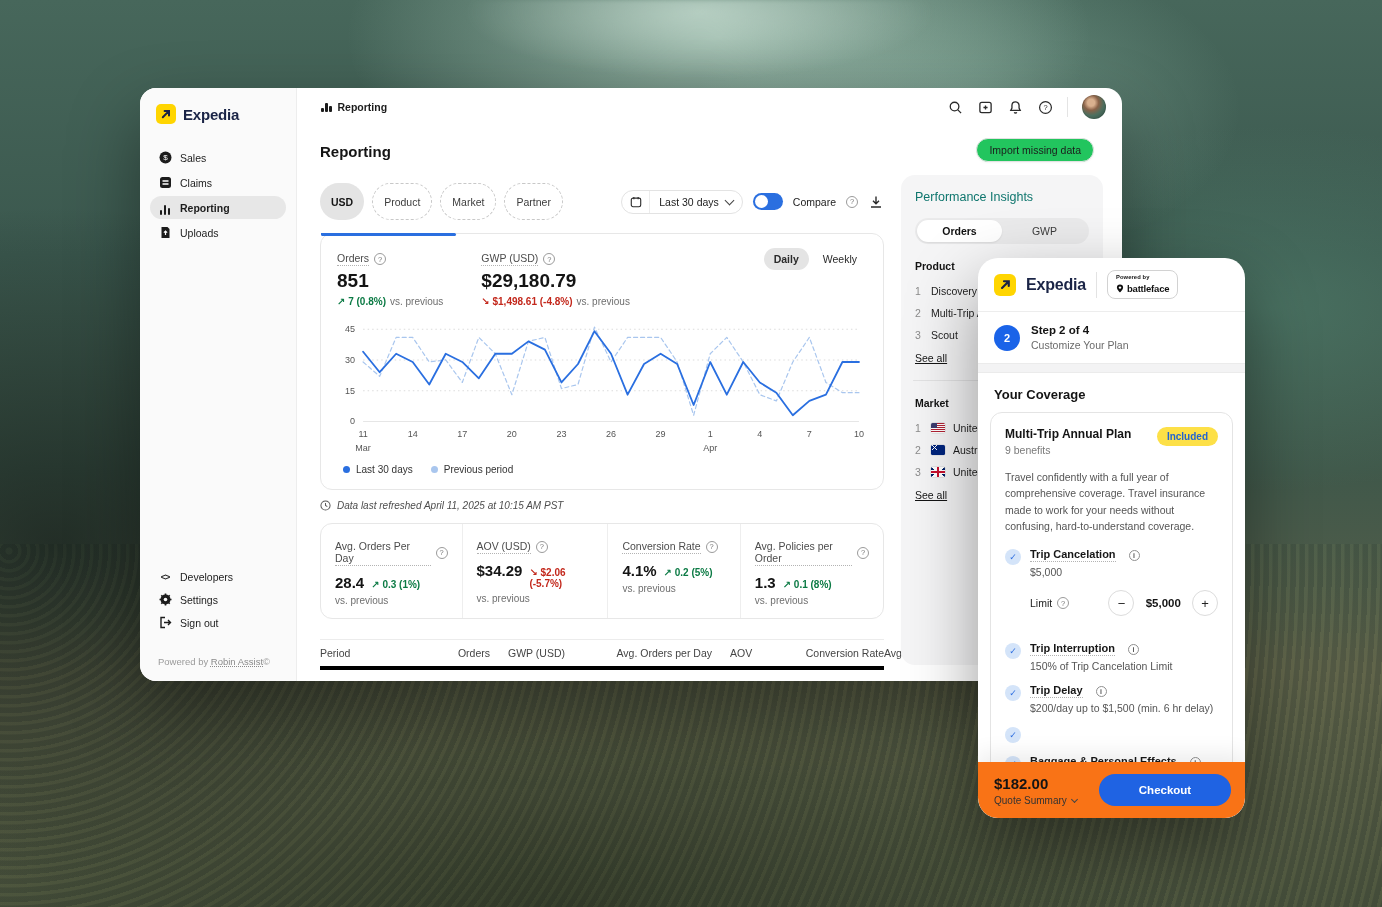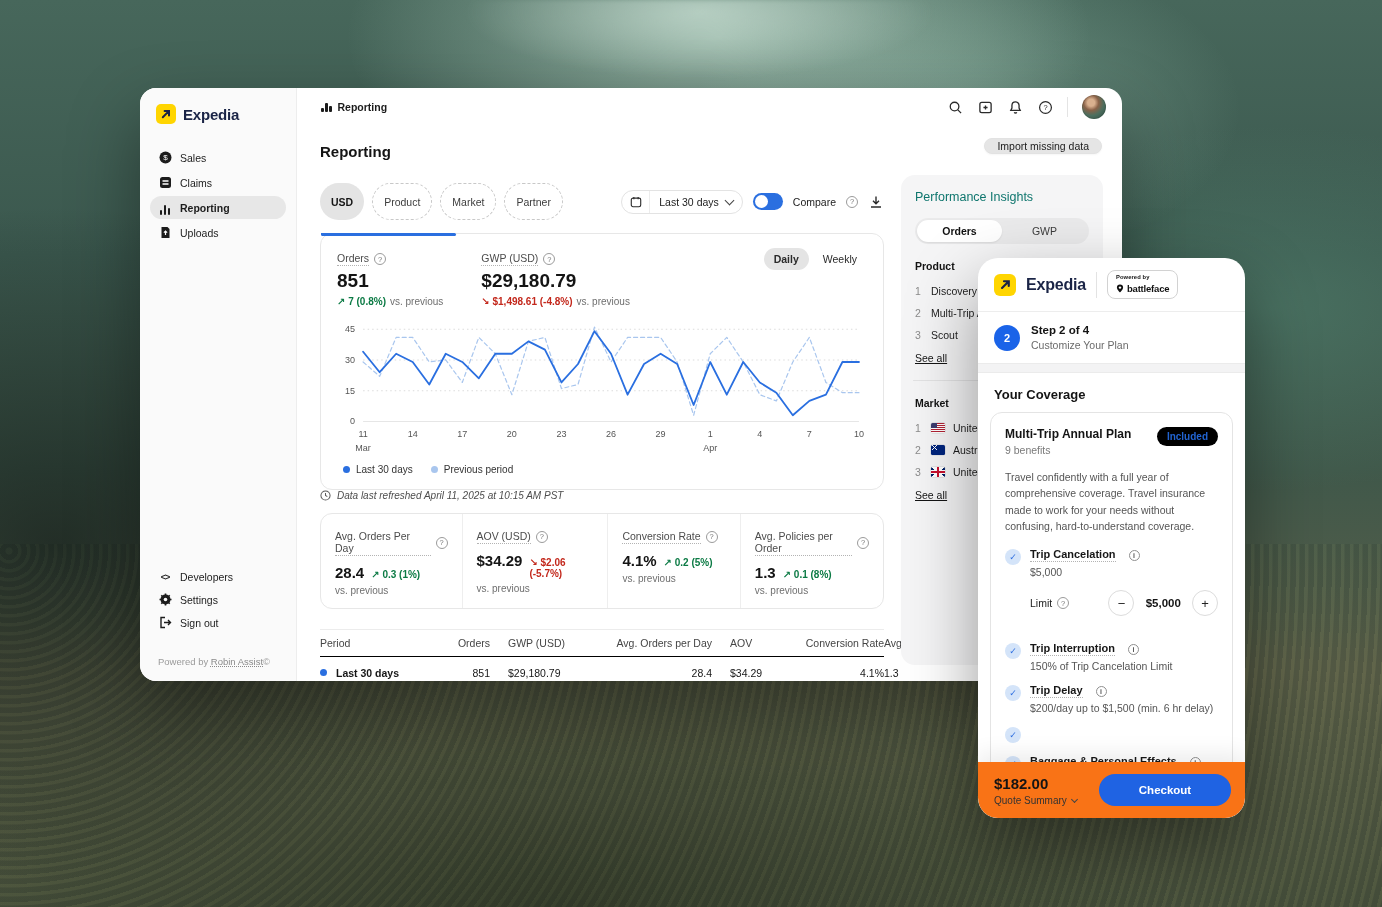--- a/index.html
+++ b/index.html
@@ -43,22 +43,22 @@
   .crumb{display:flex;align-items:center;gap:6px;font-size:10.5px;font-weight:bold;color:#1c1c1c}
   .top-icons{margin-left:auto;display:flex;align-items:center;gap:14px}
   .tico{width:16px;height:16px;display:inline-flex;align-items:center;justify-content:center;cursor:pointer}
   .tdivider{width:1px;height:20px;background:#e4e4e4}
   .avatar{width:24px;height:24px;border-radius:50%;cursor:pointer;
     background:radial-gradient(circle at 38% 32%, #d9b08e 16%, #8a6248 34%, #4c6e5e 58%, #2b473d 100%);
     box-shadow:inset 0 0 0 1px rgba(0,0,0,.08)}
 
   .content{position:absolute;left:23px;top:38px;width:564px}
   .page-head{margin-top:17px;font-size:15px;font-weight:bold;color:#141414}
-  .import-btn{position:absolute;right:20px;top:50px;height:16px;padding:0 12px;border-radius:999px;border:1px solid #e2e2e2;
-    background:#e5e5e5;font-size:10.5px;color:#1c1c1c;display:flex;align-items:center;cursor:pointer;z-index:3;box-shadow:0 1px 2px rgba(0,0,0,.04)}
+  .import-btn{position:absolute;right:28px;top:50px;height:24px;padding:0 12px;border-radius:999px;border:1px solid #e2e2e2;
+    background:#22c55e;font-size:10.5px;color:#1c1c1c;display:flex;align-items:center;cursor:pointer;z-index:3;box-shadow:0 1px 2px rgba(0,0,0,.04)}
 
   .filter-row{margin-top:23px;display:flex;align-items:center;gap:8px}
   .pill{height:37px;padding:0 11px;border-radius:999px;display:inline-flex;align-items:center;font-size:10.5px;color:#3d3d3d;cursor:pointer}
   .pill.solid{background:#e4e4e4;color:#151515;font-weight:bold}
   .pill.dashed{border:1px dashed #c8c8c8;background:#fff}
   .right-controls{margin-left:auto;display:flex;align-items:center;gap:10px}
   .date-ctl{display:flex;align-items:center;border:1px solid #e3e3e3;border-radius:999px;height:24px;overflow:hidden;cursor:pointer;background:#fff}
   .date-ctl .cal{width:28px;height:100%;display:flex;align-items:center;justify-content:center;border-right:1px solid #ececec}
   .date-ctl .rng{padding:0 9px;font-size:10.5px;color:#1c1c1c;display:flex;align-items:center;gap:7px}
   .chev{width:7px;height:7px;border-right:1.4px solid #444;border-bottom:1.4px solid #444;transform:rotate(45deg);margin-top:-3px}
@@ -79,32 +79,32 @@
   .down{color:#c3281c;font-weight:bold}
   .vs{color:#6f6f6f;font-weight:normal}
   .gran{margin-left:auto;display:flex;align-items:center;gap:4px}
   .gran .g{height:22px;padding:0 10px;border-radius:999px;font-size:10.5px;color:#2a2a2a;display:inline-flex;align-items:center;cursor:pointer}
   .gran .g.active{background:#e4e4e4;font-weight:bold}
   .chart-area{margin-top:8px}
   .legend{display:flex;gap:18px;margin:2px 0 4px 6px}
   .lg-item{display:flex;align-items:center;gap:6px;font-size:10px;color:#333}
   .lg-dot{width:7px;height:7px;border-radius:50%}
 
-  .refresh{margin-top:0;display:flex;align-items:center;gap:6px;font-size:10px;font-style:italic;color:#4d4d4d}
+  .refresh{margin-top:10px;display:flex;align-items:center;gap:6px;font-size:10px;font-style:italic;color:#4d4d4d}
 
   .stats{margin-top:12px;border:1px solid #e7e7e7;border-radius:12px;display:grid;grid-template-columns:1.04fr 1.08fr .98fr 1.06fr;background:#fff}
   .stat{padding:12px 14px;border-left:1px solid #eee}
   .stat:first-child{border-left:none}
   .s-val-row{display:flex;align-items:baseline;gap:7px;margin-top:8px}
   .s-val{font-size:15px;font-weight:bold;color:#141414}
   .s-delta{font-size:10px}
   .s-vs{font-size:10px;color:#6f6f6f;margin-top:4px}
 
   table.report{margin-top:20px;width:100%;border-collapse:collapse;font-size:10.5px;table-layout:fixed}
-  table.report th{font-weight:normal;color:#454545;padding:7px 0;border-top:1px solid #ececec;border-bottom:1px solid #000000;white-space:nowrap}
+  table.report th{font-weight:normal;color:#454545;padding:7px 0;border-top:1px solid #ececec;border-bottom:4px solid #000000;white-space:nowrap}
   table.report td{padding:10px 0;color:#161616;white-space:nowrap}
   .c0{width:122px;text-align:left}
   .c1{width:48px;text-align:right}
   .c2{width:104px;text-align:left;padding-left:18px !important}
   .c3{width:118px;text-align:right}
   .c4{width:76px;text-align:left;padding-left:18px !important}
   .c5{width:96px;text-align:right}
   .c6{text-align:right}
   td.c0 span.lbl{font-weight:bold}
   .dot{display:inline-block;width:7px;height:7px;border-radius:50%;margin-right:9px;vertical-align:1px}
@@ -152,21 +152,21 @@
   .ov-step{display:flex;align-items:center;gap:11px;padding:12px 16px}
   .step-circle{width:26px;height:26px;border-radius:50%;background:#1a63e8;color:#fff;font-size:11px;font-weight:bold;display:flex;align-items:center;justify-content:center;flex:0 0 auto}
   .step-title{font-size:11.5px;font-weight:bold;color:#141414}
   .step-sub{font-size:10.5px;color:#6b6b6b;margin-top:3px}
   .ov-band{height:10px;background:#f3f3f4;border-top:1px solid #ebebeb;border-bottom:1px solid #ebebeb}
   .ov-sec-title{font-size:13px;font-weight:bold;color:#141414;padding:14px 16px 10px}
   .plan-card{margin:0 12px;border:1px solid #e4e4e4;border-radius:12px;padding:14px 14px 8px;height:368px;overflow:hidden}
   .plan-head{display:flex;align-items:flex-start}
   .plan-name{font-size:12px;font-weight:bold;color:#141414}
   .plan-benefits{font-size:10.5px;color:#7a7a7a;margin-top:3px}
-  .badge-included{margin-left:auto;background:#000000;color:#2264d1;font-size:10px;font-weight:bold;border-radius:999px;padding:4px 10px;flex:0 0 auto}
+  .badge-included{margin-left:auto;background:#fde047;color:#2264d1;font-size:10px;font-weight:bold;border-radius:999px;padding:4px 10px;flex:0 0 auto}
   .plan-desc{font-size:10.5px;color:#555;line-height:1.55;margin-top:13px}
   .benefits{margin-top:14px}
   .bnf{display:flex;margin-bottom:12px}
   .chk{width:16px;height:16px;border-radius:50%;background:#d4e4f9;color:#2e6fe0;font-size:9px;font-weight:bold;display:flex;align-items:center;justify-content:center;margin-right:9px;margin-top:1px;flex:0 0 auto}
   .bname{font-size:11px;font-weight:bold;color:#171717;display:flex;align-items:center;gap:13px}
   .bdetail{font-size:10.5px;color:#555;margin-top:4px}
   .imark{width:11px;height:11px;border:1px solid #8f8f8f;border-radius:50%;font-size:7px;color:#555;display:inline-flex;align-items:center;justify-content:center;flex:0 0 auto}
   .limit-row{display:flex;align-items:center;margin:12px 0 14px 0;gap:6px}
   .limit-lbl{font-size:10.5px;color:#222;display:flex;align-items:center;gap:5px}
   .stepper{width:26px;height:26px;border:1px solid #dcdcdc;border-radius:50%;display:flex;align-items:center;justify-content:center;font-size:13px;color:#222;cursor:pointer;flex:0 0 auto;background:#fff}

